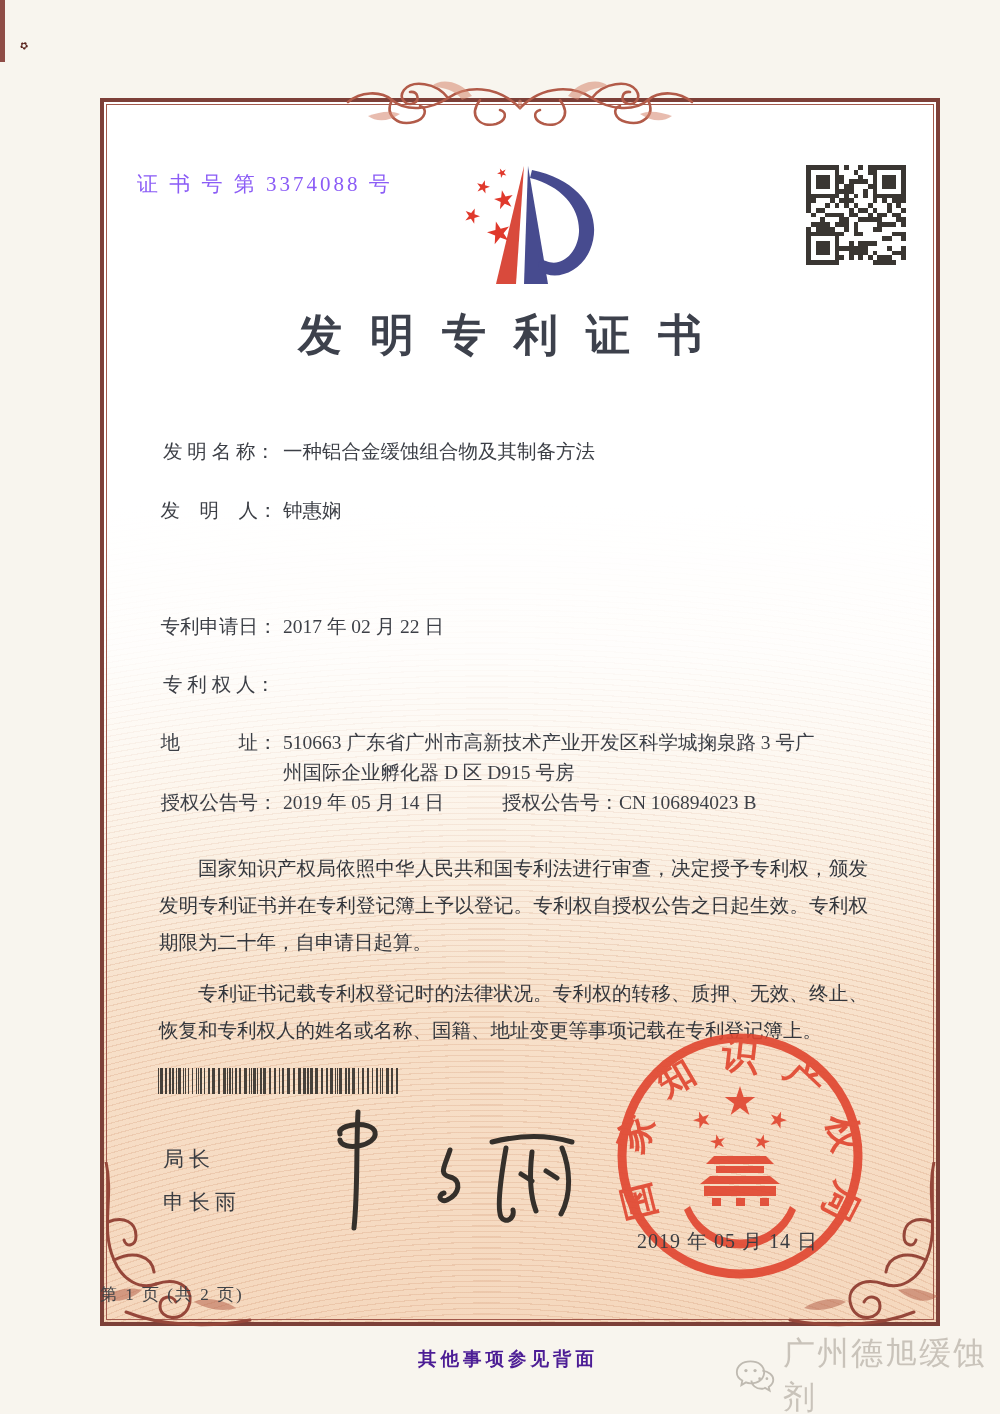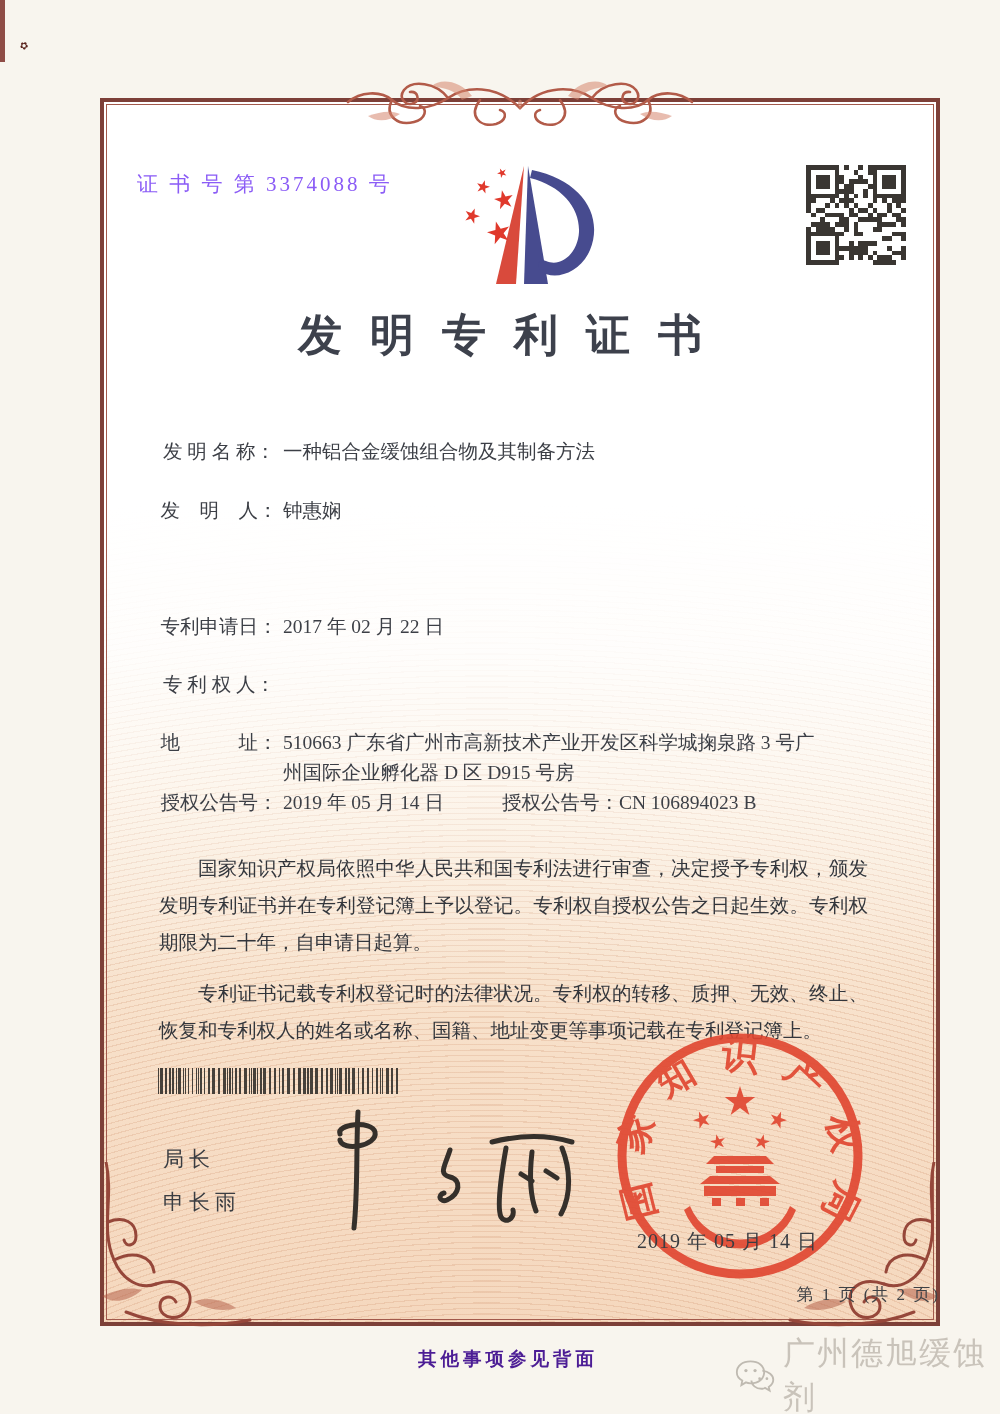--- a/index.html
+++ b/index.html
@@ -31,21 +31,21 @@
   .lbl{min-width:128px;white-space:nowrap;text-align:center;}
   .val{white-space:pre-wrap;}
   .row .val2wrap{width:545px;}
   .grant2{margin-left:58px;display:flex;}
   .paras{position:absolute;left:145px;top:836px;width:737px;font-size:19.5px;color:#33363c;
          line-height:37px;text-align:justify;}
   .paras p{margin:14px;text-indent:2em;}
 
   .sig-label{position:absolute;left:163px;font-size:21px;color:#3a3d42;letter-spacing:5px;}
   .seal-date{position:absolute;left:637px;top:1228px;font-size:20px;color:#3a3d42;letter-spacing:1px;}
-  .page-info{position:absolute;left:100px;top:1283px;width:840px;text-align:right;font-size:17px;
+  .page-info{position:absolute;left:100px;top:1283px;width:840px;text-align:left;font-size:17px;
              color:#3f4246;letter-spacing:2px;}
   .foot-note{position:absolute;left:418px;top:1346px;font-size:18.5px;font-weight:600;color:#4c1d95;letter-spacing:4px;}
   .watermark{position:absolute;left:735px;top:1332px;display:flex;align-items:center;gap:8px;}
   .watermark .wm-text{font-size:32px;color:#c9c3ba;letter-spacing:2px;font-family:"Liberation Sans",sans-serif;}
 </style>
 </head>
 <body>
 
 <div class="page">
 

